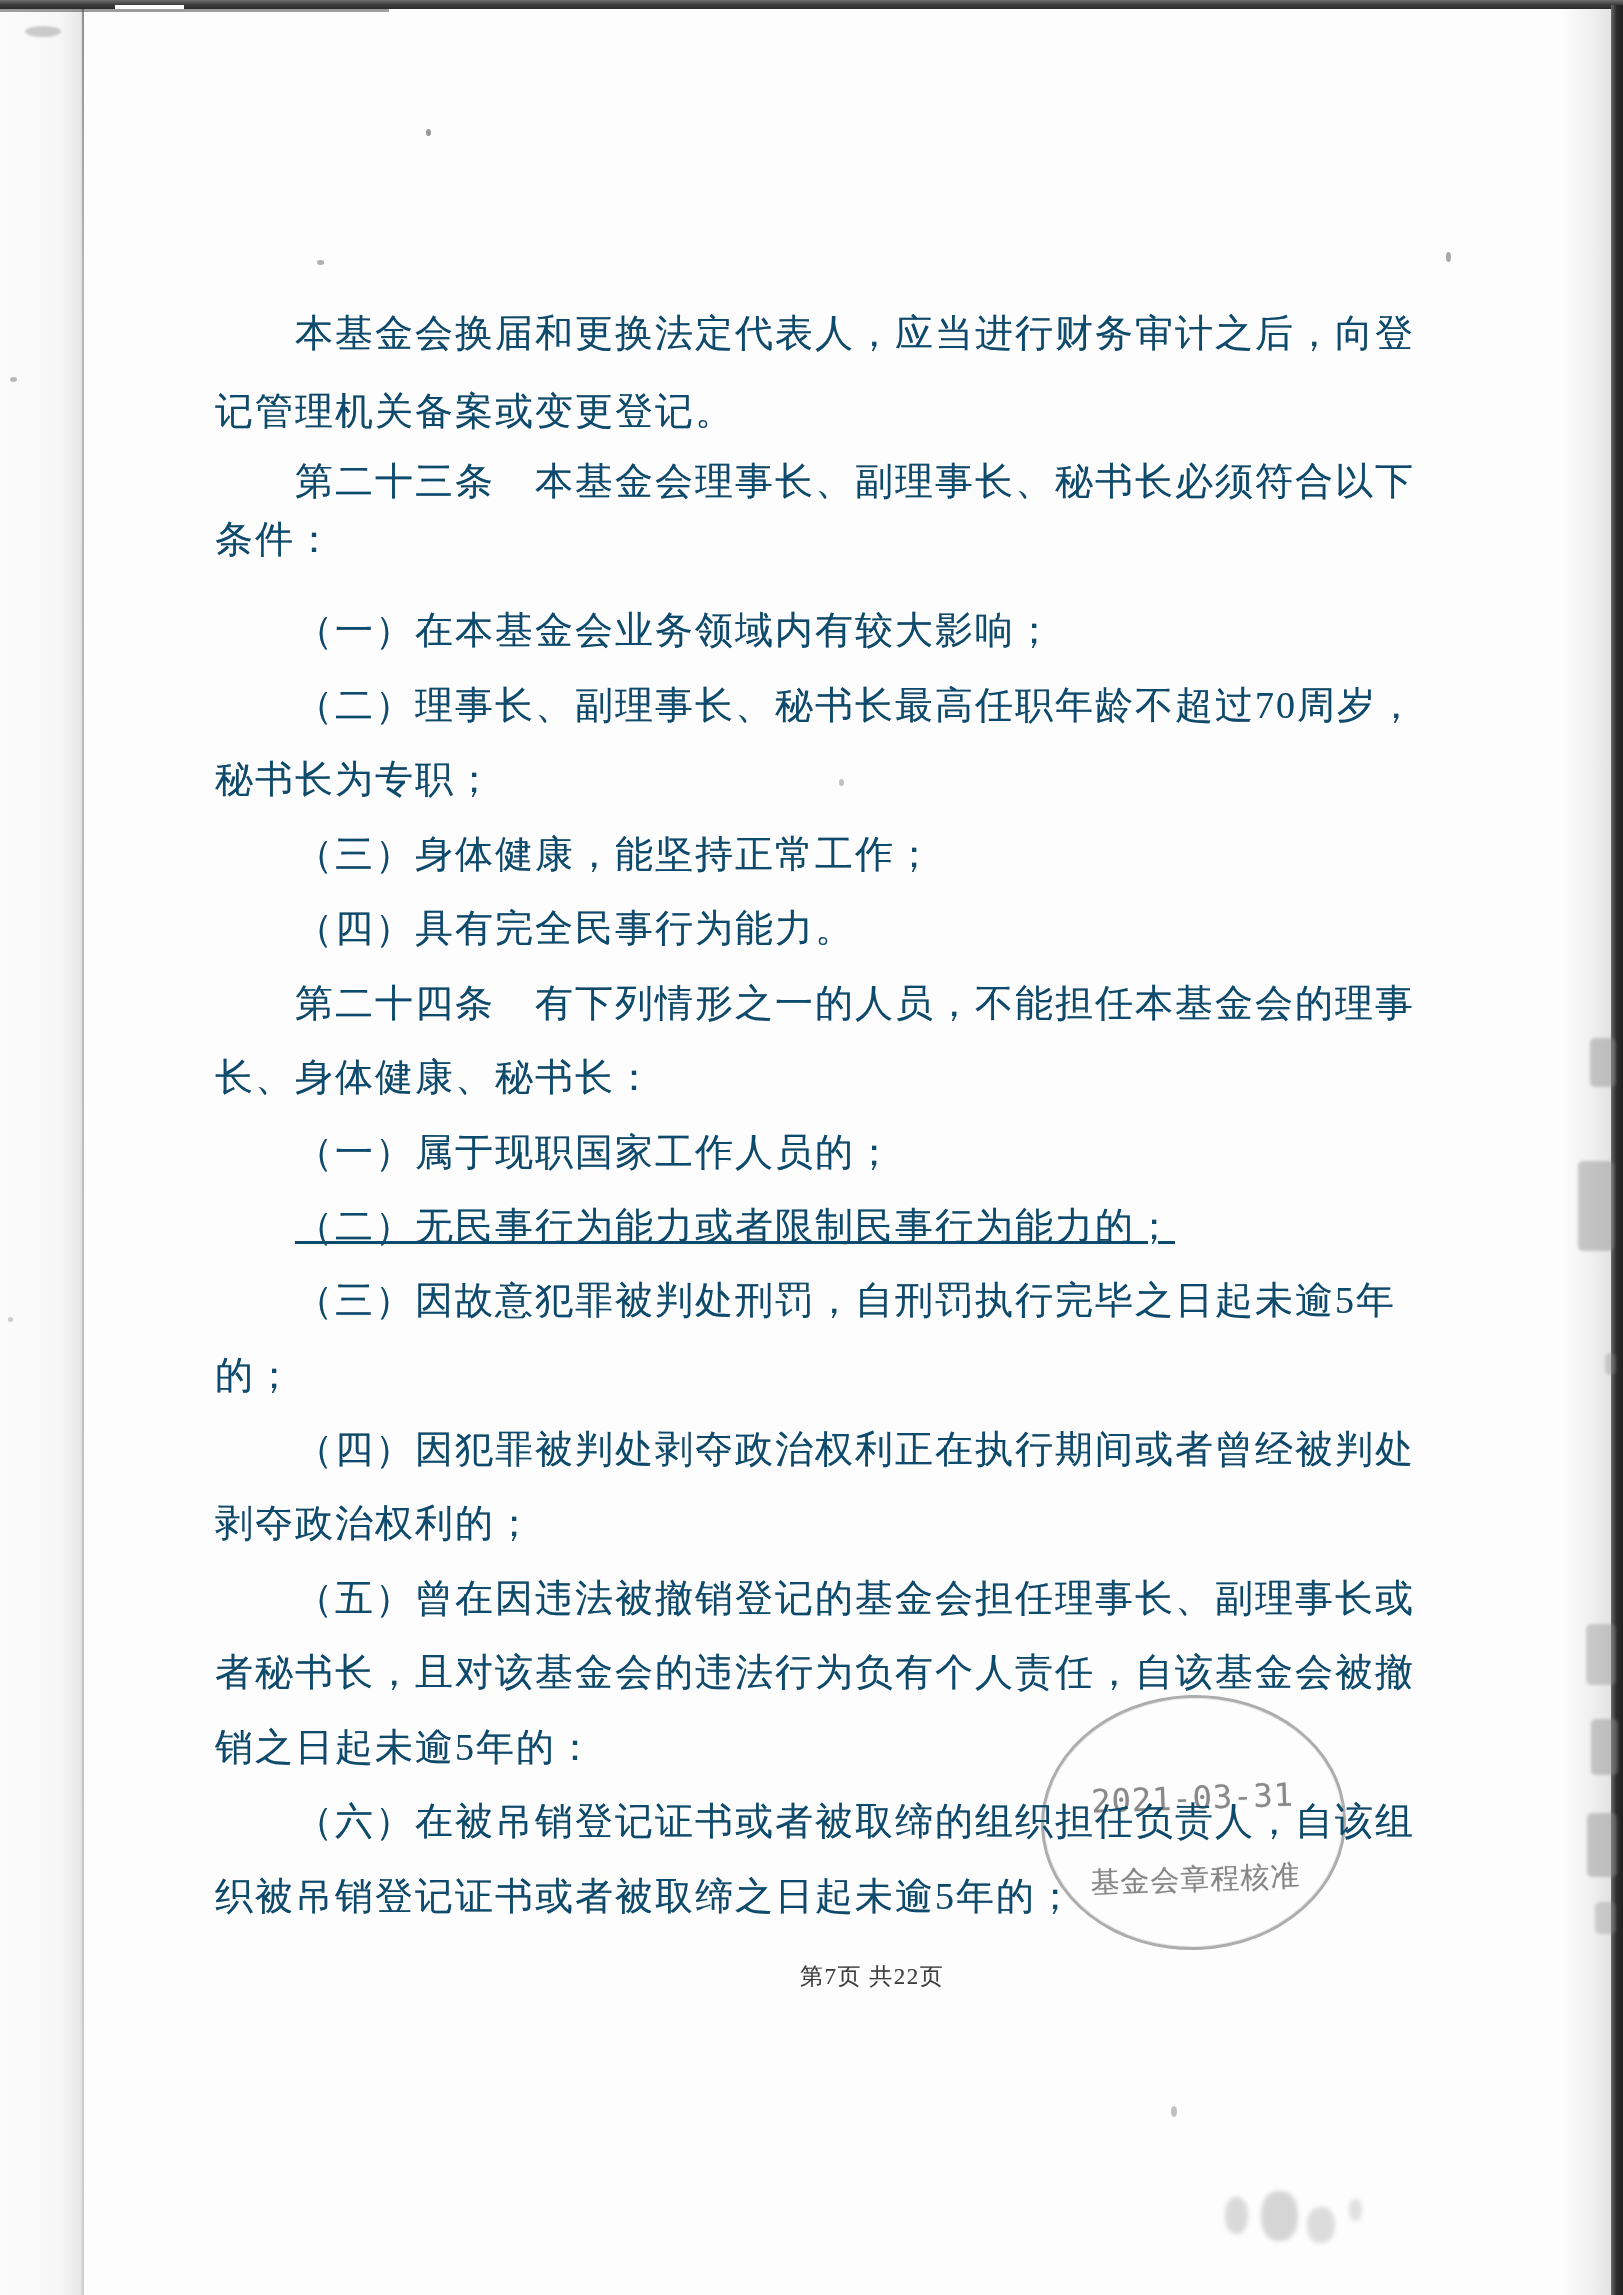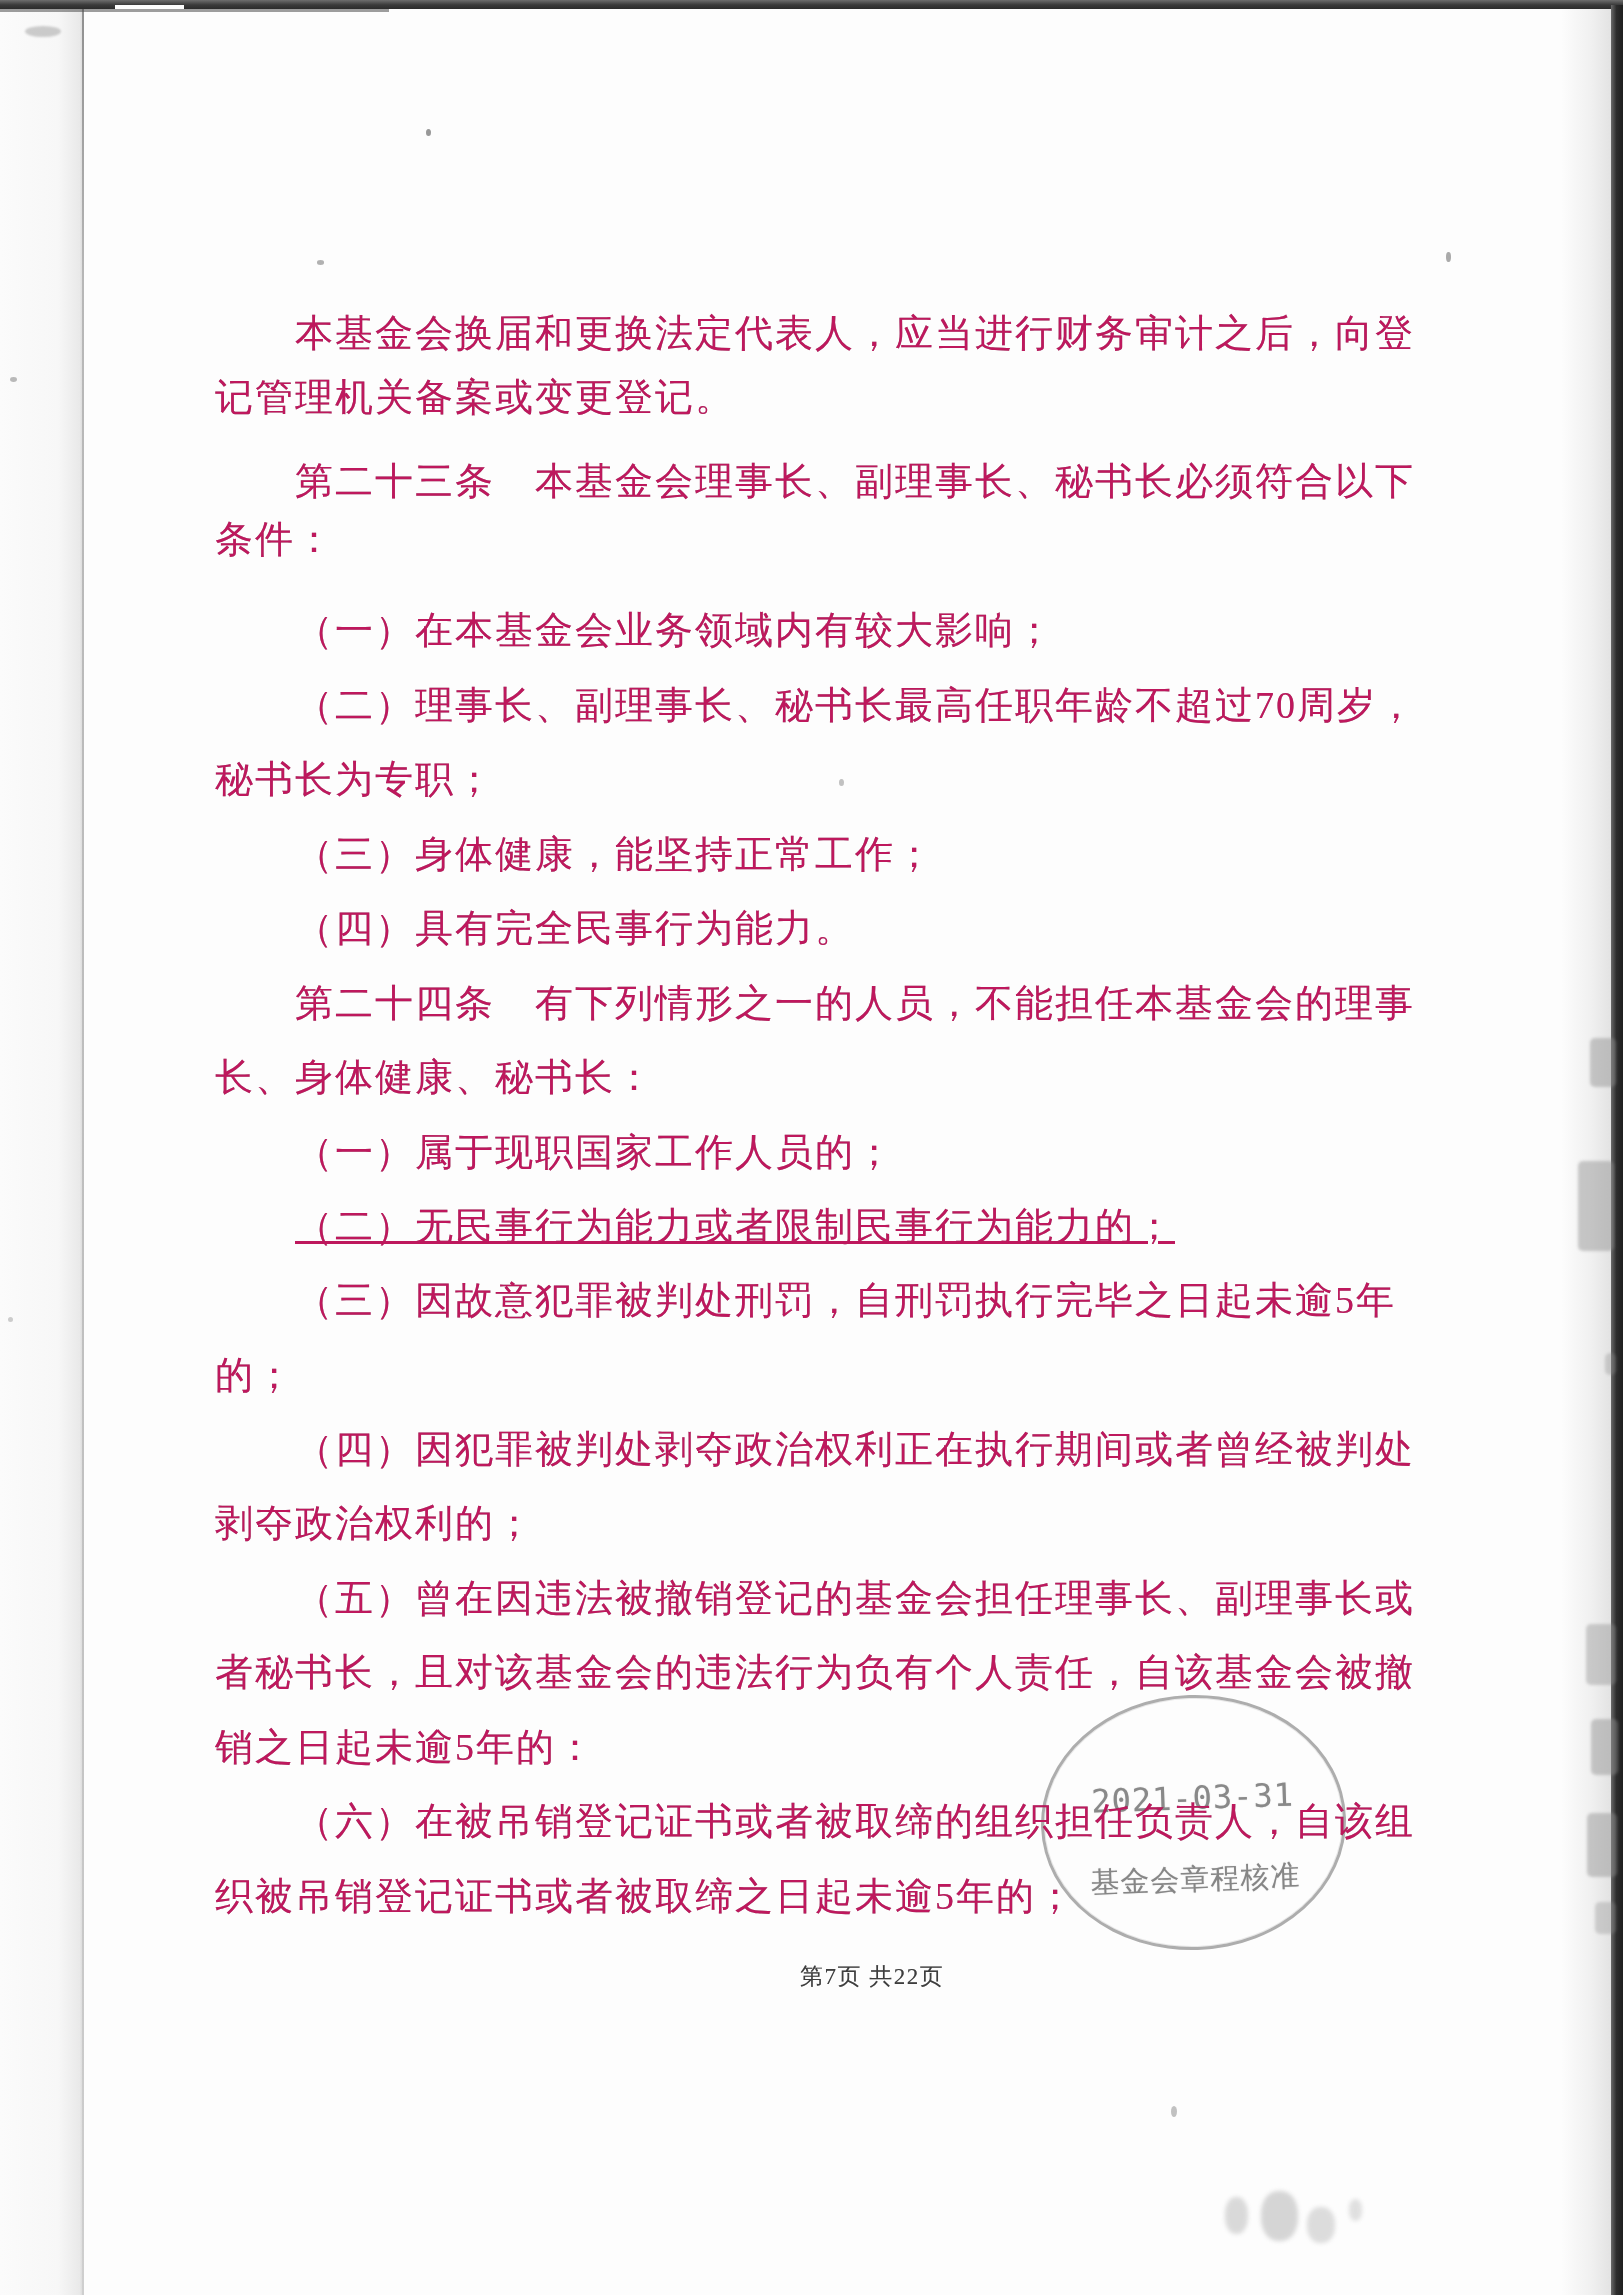--- a/index.html
+++ b/index.html
@@ -33,21 +33,21 @@
   }
   .right-edge{
     position:absolute;left:1611px;top:5.1px;width:12.3px;height:2290px;
     background:linear-gradient(to right,#6a6a6a,#2d2d2d 45%,#1f1f1f);
   }
   
   #text-block{position:absolute;left:0;top:0;z-index:2;}
   .text-line{
     position:absolute;left:215px;width:1222px;height:75px;
     display:flex;align-items:center;
-    font-size:38px;color:#be185d;letter-spacing:2px;white-space:pre;
+    font-size:38px;color:#0c4a6e;letter-spacing:2px;white-space:pre;
     text-shadow:0 0 0.5px rgba(0,0,0,.35);
   }
   .text-line.indent{padding-left:80px;}
   
   .page-footer{
     position:absolute;left:800px;top:1961px;z-index:2;
     font-size:23px;letter-spacing:1.5px;color:#3e3e3e;white-space:pre;
     text-shadow:0 0 0.5px rgba(60,60,60,.4);
   }
   
@@ -80,21 +80,21 @@
 <div class="left-strip"></div>
 <div class="fold-line"></div>
 <div class="top-edge"></div>
 <div class="top-edge-notch"></div>
 <div class="top-edge-thin"></div>
 <div class="right-band"></div>
 <div class="right-edge"></div>
 
 <div id="text-block">
     <div class="text-line indent" style="top: 296px;">本基金会换届和更换法定代表人，应当进行财务审计之后，向登</div>
-    <div class="text-line" style="top: 360px;">记管理机关备案或变更登记。</div>
+    <div class="text-line" style="top: 374px;">记管理机关备案或变更登记。</div>
     <div class="text-line indent" style="top: 444px;">第二十三条　本基金会理事长、副理事长、秘书长必须符合以下</div>
     <div class="text-line" style="top: 502px;">条件：</div>
     <div class="text-line indent" style="top: 593px;">（一）在本基金会业务领域内有较大影响；</div>
     <div class="text-line indent" style="top: 668px;">（二）理事长、副理事长、秘书长最高任职年龄不超过70周岁，</div>
     <div class="text-line" style="top: 742px; font-family: Liberation Serif, serif;">秘书长为专职；</div>
     <div class="text-line indent" style="top: 817px;">（三）身体健康，能坚持正常工作；</div>
     <div class="text-line indent" style="top: 891px;">（四）具有完全民事行为能力。</div>
     <div class="text-line indent" style="top: 966px;">第二十四条　有下列情形之一的人员，不能担任本基金会的理事</div>
     <div class="text-line" style="top: 1040px;">长、身体健康、秘书长：</div>
     <div class="text-line indent" style="top: 1115px;">（一）属于现职国家工作人员的；</div>

